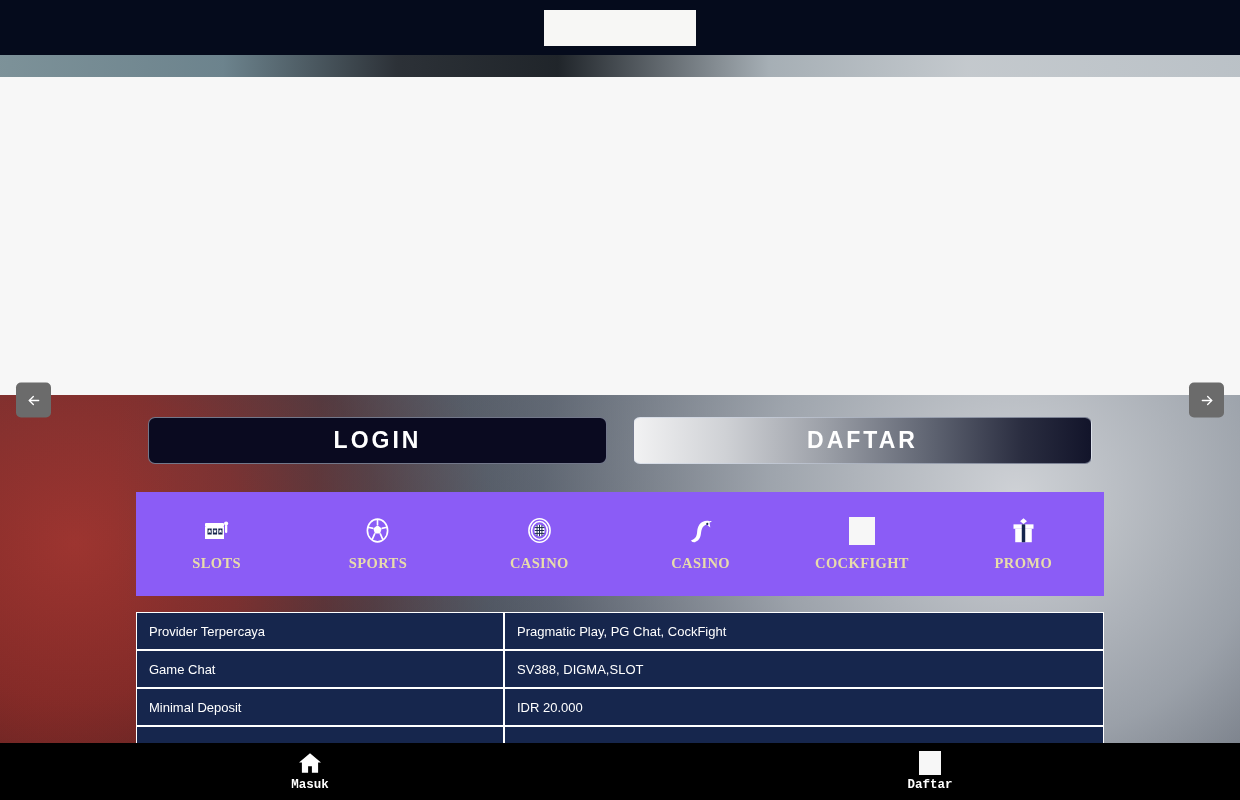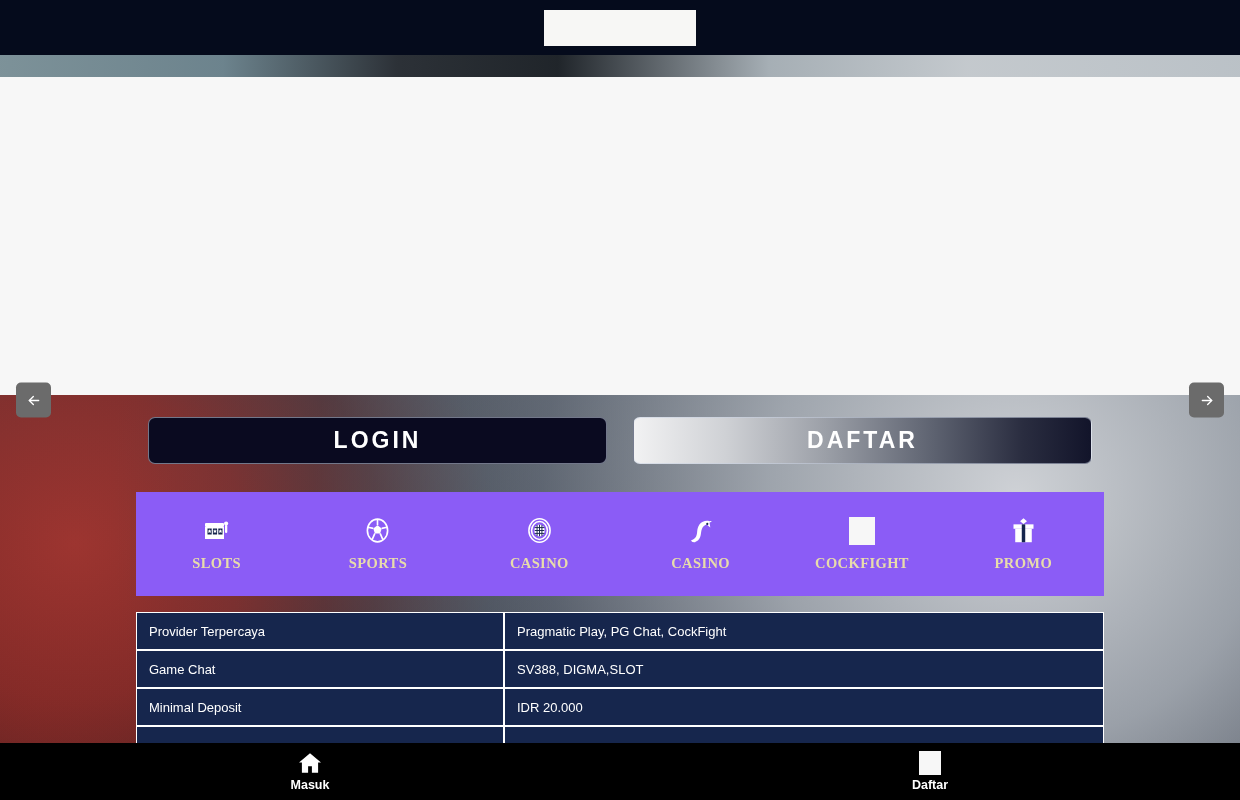--- a/index.html
+++ b/index.html
@@ -149,21 +149,21 @@
     align-items:center; justify-content:center;
     gap:3px;
     cursor:pointer;
     text-decoration:none;
   }
   .nav-icon { height:24px; display:flex; align-items:center; justify-content:center; }
   .nav-icon svg { display:block; }
   .nav-icon.sq { width:22px; height:24px; background:#f7f7f7; }
   .nav-icon.circ { width:22px; height:24px; background:#f7f7f7; border-radius:50%; }
   .nav-label {
-    font-family:Liberation Sans, sans-serif;
+    font-family:Liberation Mono, monospace;
     font-size:12.5px; font-weight:700;
     color:#ffffff;
   }
   .chat-badge {
     width:24px; height:24px;
     background:#e8601f;
     border-radius:6px;
     display:flex; align-items:center; justify-content:center;
   }
 </style>

